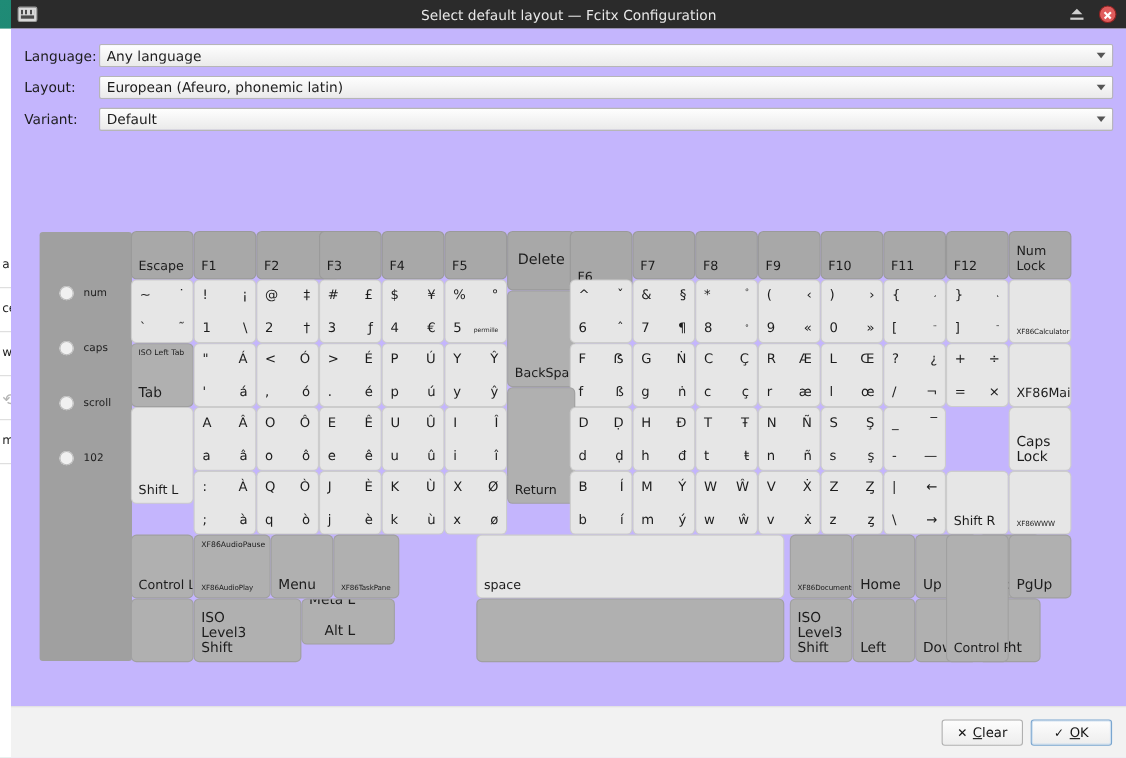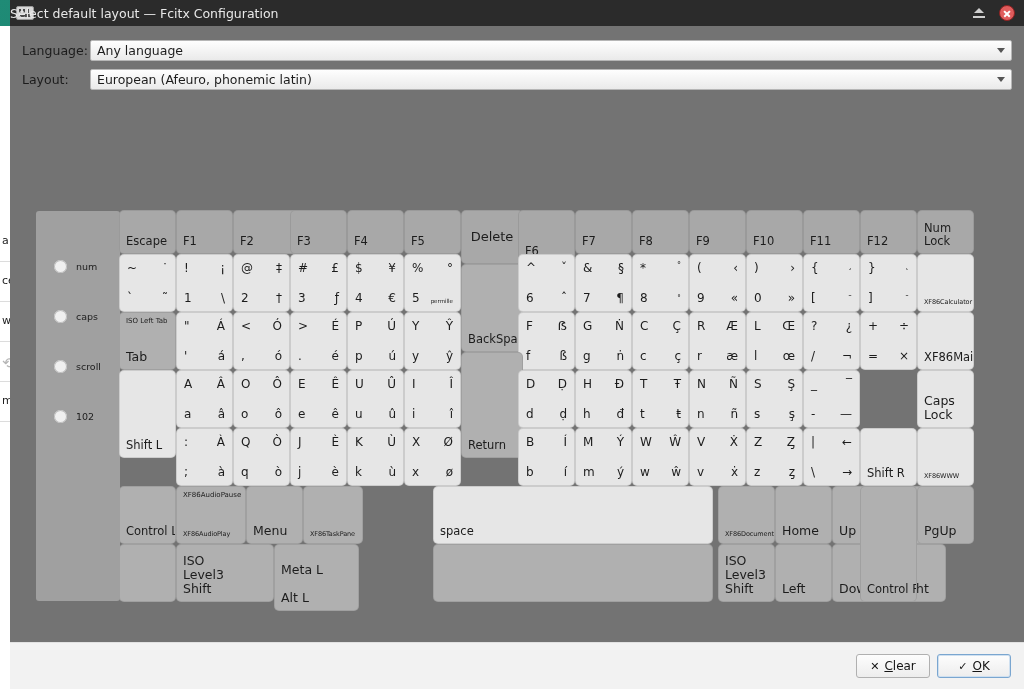--- a/index.html
+++ b/index.html
@@ -51,21 +51,21 @@
   #win-icon::before{
     content:""; position:absolute; left:2px; top:2px; right:2px; height:4px;
     background:
       repeating-linear-gradient(to right,#4a4a4a 0 2px, transparent 2px 4px);
   }
   #win-icon::after{
     content:""; position:absolute; left:2px; bottom:2px; right:2px; height:3px;
     background:#4a4a4a;
   }
   #title-text{
-    position:absolute; left:0; right:0; 
+    position:absolute; left:0; right:0; text-align:center;
     pointer-events:none;
     font-family:"DejaVu Sans", sans-serif;
   }
   #title-buttons{ margin-left:auto; display:flex; align-items:center; gap:12px; padding-right:9px; }
   .tb-btn{ width:16px; height:16px; position:relative; cursor:default; }
   #shade-icon::before{
     content:""; position:absolute; left:3px; top:3px;
     border-left:5px solid transparent; border-right:5px solid transparent;
     border-bottom:5px solid #cfcfcf;
   }
@@ -78,21 +78,21 @@
     background:#e05c5c; border:1px solid #8e2222;
   }
   #close-icon::before, #close-icon::after{
     content:""; position:absolute; left:3px; top:6.5px; width:8px; height:1.8px;
     background:#ffffff;
   }
   #close-icon::before{ transform:rotate(45deg); }
   #close-icon::after{ transform:rotate(-45deg); }
 
   #body-area{
-    flex:1 1 auto; background:#737373; position:relative;
+    flex:1 1 auto; background:#c4b5fd; position:relative;
     padding:14px 12px 0 12px;
   }
 
   
   .form-row{ display:flex; align-items:center; margin-bottom:8px; }
   .form-label{
     width:68px; flex:0 0 68px; font-size:12.5px; color:#1c1c1c;
   }
   .combo{
     flex:1 1 auto; height:21px;
@@ -211,20 +211,27 @@
     </div>
 
     <div class="form-row">
       <div class="form-label">Layout:</div>
       <div class="combo">
         <span class="cval">European (Afeuro, phonemic latin)</span>
         <span class="arrow"></span>
       </div>
     </div>
 
+    <div class="form-row">
+      <div class="form-label">Variant:</div>
+      <div class="combo">
+        <span class="cval">Default</span>
+        <span class="arrow"></span>
+      </div>
+    </div>
 
     <div id="keyboard">
       <div class="kbd-sidebar" id="kbd-sidebar">
           <div class="led-row">
             <div class="led"></div>
             <div class="led-label">num</div>
           </div>
           <div class="led-row">
             <div class="led"></div>
             <div class="led-label">caps</div>
@@ -626,21 +633,21 @@
           </div>
           <div class="key mid" style="left: 798px; top: 276px; width: 55px; height: 56px;">
             <div class="k-name big" style="white-space: pre;">PgUp</div>
           </div>
           <div class="key mid" style="left: 0px; top: 334px; width: 55px; height: 56px;"></div>
           <div class="key mid" style="left: 57px; top: 334px; width: 96px; height: 56px;">
             <div class="k-name big" style="white-space: pre;">ISO
 Level3
 Shift</div>
           </div>
-          <div class="key mid" style="left: 155px; top: 334px; width: 83px; height: 65px;">
+          <div class="key mid" style="left: 155px; top: 334px; width: 83px; height: 40px; text-align: right;">
             <div class="k-name big" style="white-space: pre;">Meta L
 
 Alt L</div>
           </div>
           <div class="key mid" style="left: 314px; top: 334px; width: 278px; height: 56px;"></div>
           <div class="key mid" style="left: 599px; top: 334px; width: 55px; height: 56px;">
             <div class="k-name big" style="white-space: pre;">ISO
 Level3
 Shift</div>
           </div>

